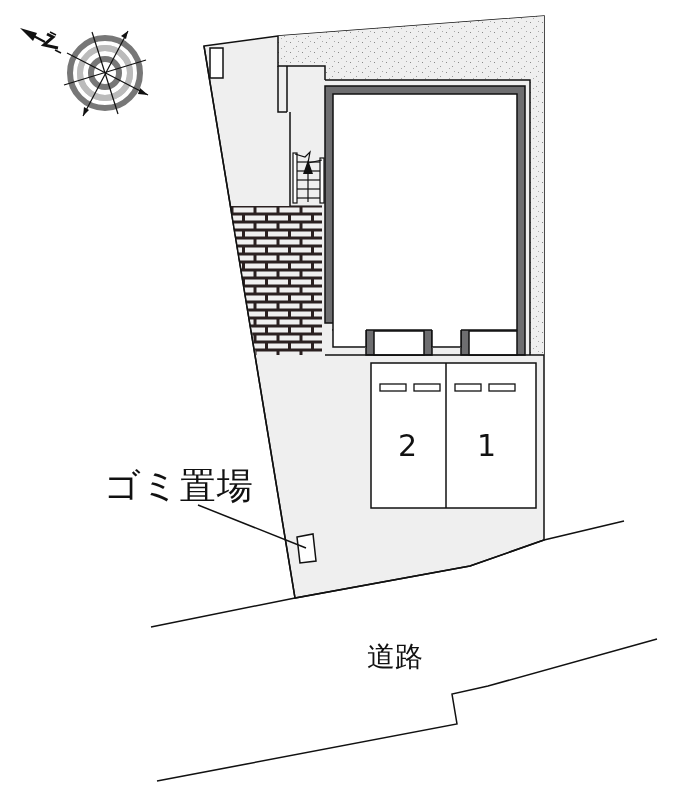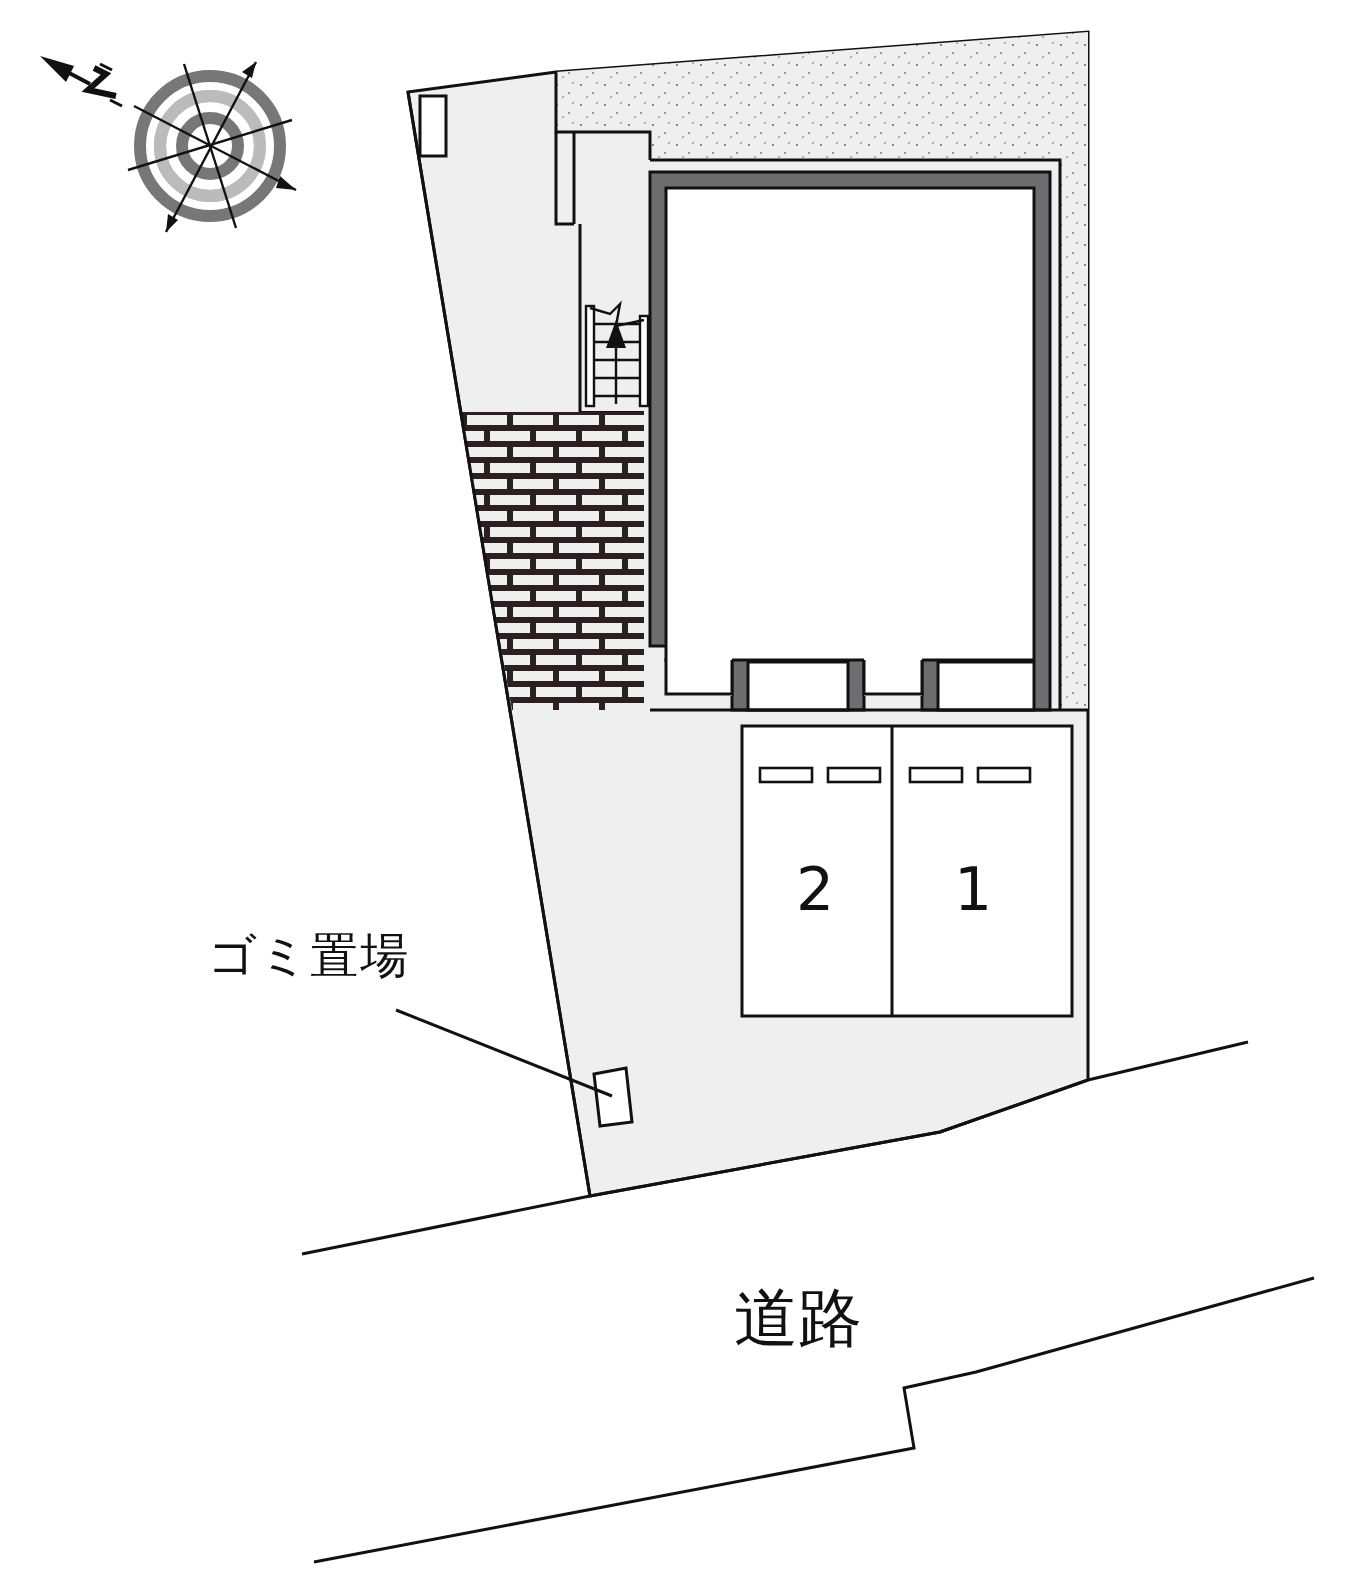--- a/index.html
+++ b/index.html
@@ -1,20 +1,20 @@
 <!DOCTYPE html>
 <html><head>
 <meta charset="utf-8">
 <style>
   html, body { margin: 0; padding: 0; background: #ffffff; }
   body { width: 676px; height: 794px; position: relative; overflow: hidden; font-family: "DejaVu Sans", "Liberation Sans", sans-serif; }
   #plan { position: absolute; left: 0; top: 0; width: 676px; height: 794px; }
   .label { position: absolute; color: #111; white-space: nowrap; }
-  .lbl-garbage { left: 104px; top: 462px; font-size: 24px; letter-spacing: 1px; }
-  .lbl-road { left: 367px; top: 638px; font-size: 32px; }
+  .lbl-garbage { left: 104px; top: 462px; font-size: 36px; letter-spacing: 1px; }
+  .lbl-road { left: 367px; top: 638px; font-size: 28px; }
   .lbl-space { font-size: 30px; position: absolute; }
   .lbl-space-2 { left: 398px; top: 428px; }
   .lbl-space-1 { left: 477px; top: 428px; }
 </style>
 </head>
 <body>
 
 <svg id="plan" viewBox="0 0 676 794" xmlns="http://www.w3.org/2000/svg">
   <defs>
     <pattern id="dots" width="12" height="10" patternUnits="userSpaceOnUse">

